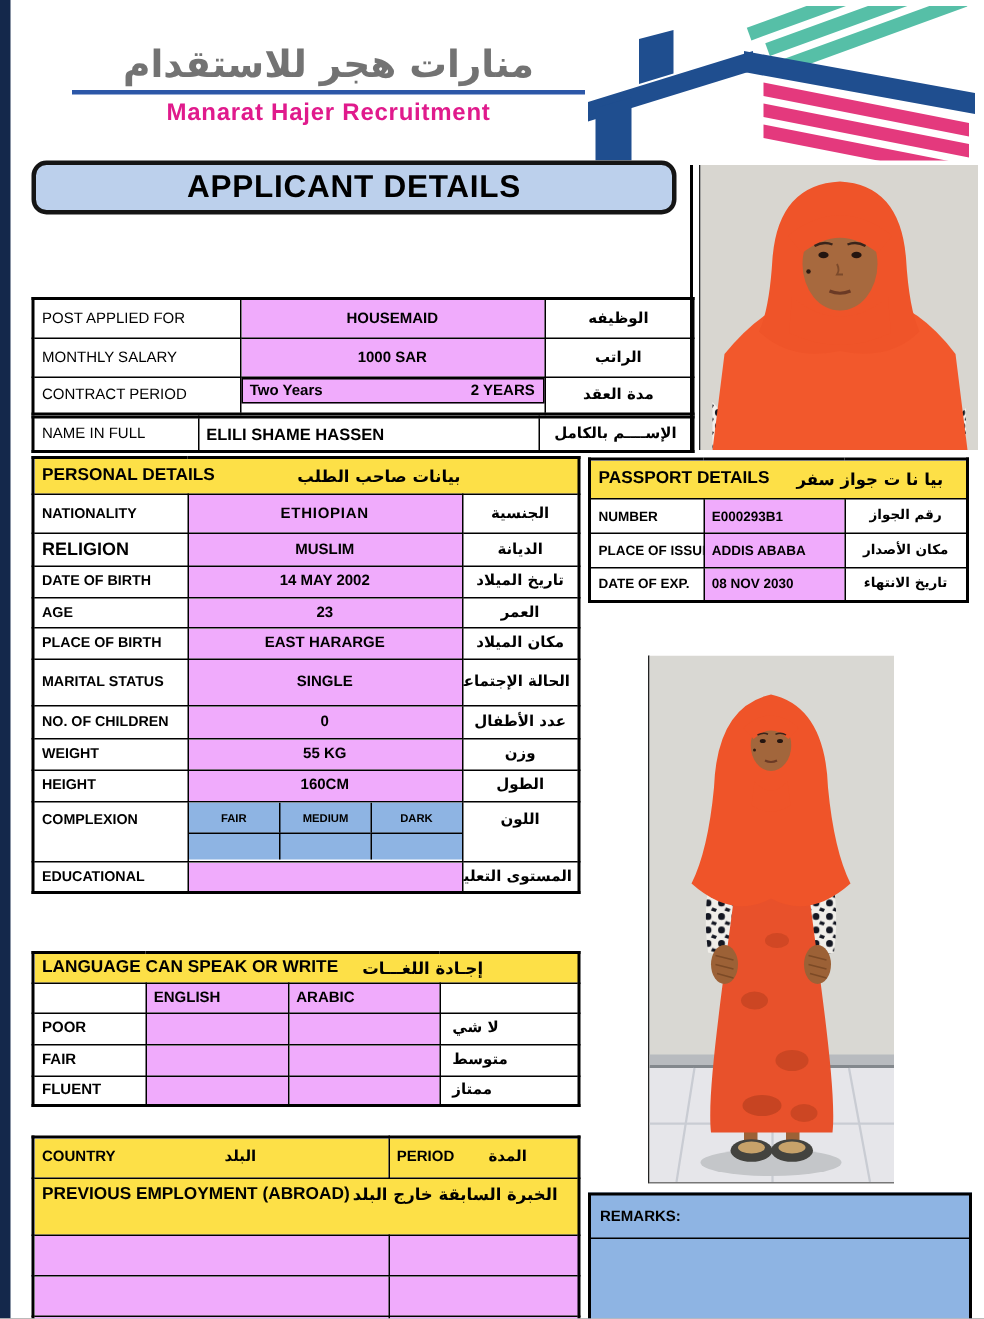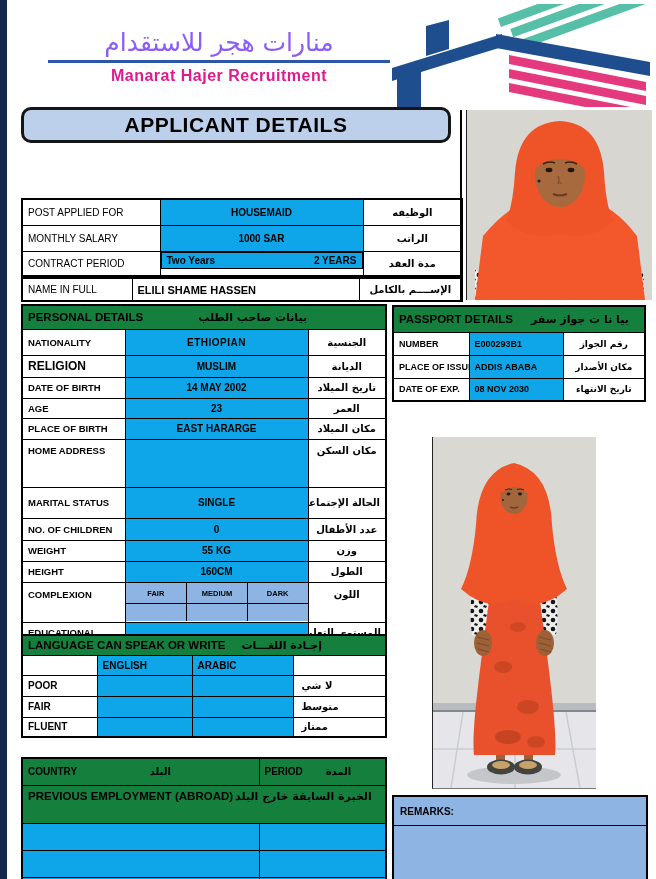--- a/index.html
+++ b/index.html
@@ -6,43 +6,43 @@
   .page {
     position:relative; width:656px; height:879px; background:#ffffff;
     font-family:"Liberation Sans","DejaVu Sans",sans-serif; overflow:hidden;
     margin:0 auto; color:#000;
   }
   .navy-bar { position:absolute; left:0; top:0; width:7px; height:879px; background:#14284b; }
 
   
   .brand { position:absolute; left:48px; top:28px; width:342px; text-align:center; }
   .brand-ar {
-    font-family:"DejaVu Sans",sans-serif; font-weight:normal; font-size:25px; color:#8b5cf6;
+    font-family:"DejaVu Sans",sans-serif; font-weight:bold; font-size:25px; color:#737373;
     border-bottom:3px solid #2c57a8; padding-bottom:3px; letter-spacing:1px;
   }
   .brand-en { margin-top:4px; font-weight:bold; font-size:16px; color:#e01a8c; letter-spacing:.5px; }
   .logo { position:absolute; left:392px; top:4px; }
 
   
   .title-box {
     position:absolute; left:21px; top:107px; width:430px; height:36px;
     background:#bcd0ec; border:3.5px solid #151515; border-radius:10px;
     display:flex; align-items:center; justify-content:center;
     font-size:21px; font-weight:bold; letter-spacing:.5px; box-sizing:border-box;
   }
 
   
   table.tbl { border-collapse:collapse; table-layout:fixed; position:absolute; background:#fff; }
   table.tbl td { border:1.5px solid #000; padding:2px 5px; font-size:10px; vertical-align:middle; overflow:hidden; white-space:nowrap; }
   table.tbl { border:2px solid #000; }
-  .blue { background:#0ea5e9; }
+  .blue { background:#f0abfc; }
   .ctr { text-align:center; }
   .b { font-weight:bold; }
   .ar { font-family:"DejaVu Sans",sans-serif; font-weight:bold; font-size:10px; text-align:center; }
-  .hdr { background:#15803d; font-weight:bold; }
+  .hdr { background:#fde047; font-weight:bold; }
 
   .contact { left:21px; top:148px; width:440px; }
   .jobtbl  { left:21px; top:198px; width:440px; }
   .nametbl { left:21px; top:277px; width:440px; }
   .personal{ left:21px; top:304px; width:364px; }
   .langtbl { left:21px; top:634px; width:364px; }
   .emptbl  { left:21px; top:757px; width:364px; }
   .passtbl { left:392px; top:305px; width:252px;padding-left:39px; }
 
   .contract-cell { display:flex; justify-content:space-between; align-items:center; padding:0 14px 0 8px; }
@@ -209,25 +209,20 @@
     </tr>
     <tr style="height:20px">
       <td class="b" style="font-size:9.5px">AGE</td>
       <td class="blue ctr b">23</td>
       <td class="ar" dir="rtl">العمر</td>
     </tr>
     <tr style="height:21px">
       <td class="b" style="font-size:9.5px">PLACE OF BIRTH</td>
       <td class="blue ctr b">EAST HARARGE</td>
       <td class="ar" dir="rtl">مكان الميلاد</td>
-    </tr>
-    <tr style="height:48px">
-      <td class="b" style="font-size:9.5px; vertical-align:top; padding-top:5px">HOME ADDRESS</td>
-      <td class="blue ctr b"></td>
-      <td class="ar" dir="rtl" style="vertical-align:top; padding-top:5px">مكان السكن</td>
     </tr>
     <tr style="height:31px">
       <td class="b" style="font-size:9.5px">MARITAL STATUS</td>
       <td class="blue ctr b">SINGLE</td>
       <td class="ar" dir="rtl">الحالة الإجتماعية</td>
     </tr>
     <tr style="height:22px">
       <td class="b" style="font-size:9.5px">NO. OF CHILDREN</td>
       <td class="blue ctr b">0</td>
       <td class="ar" dir="rtl">عدد الأطفال</td>

